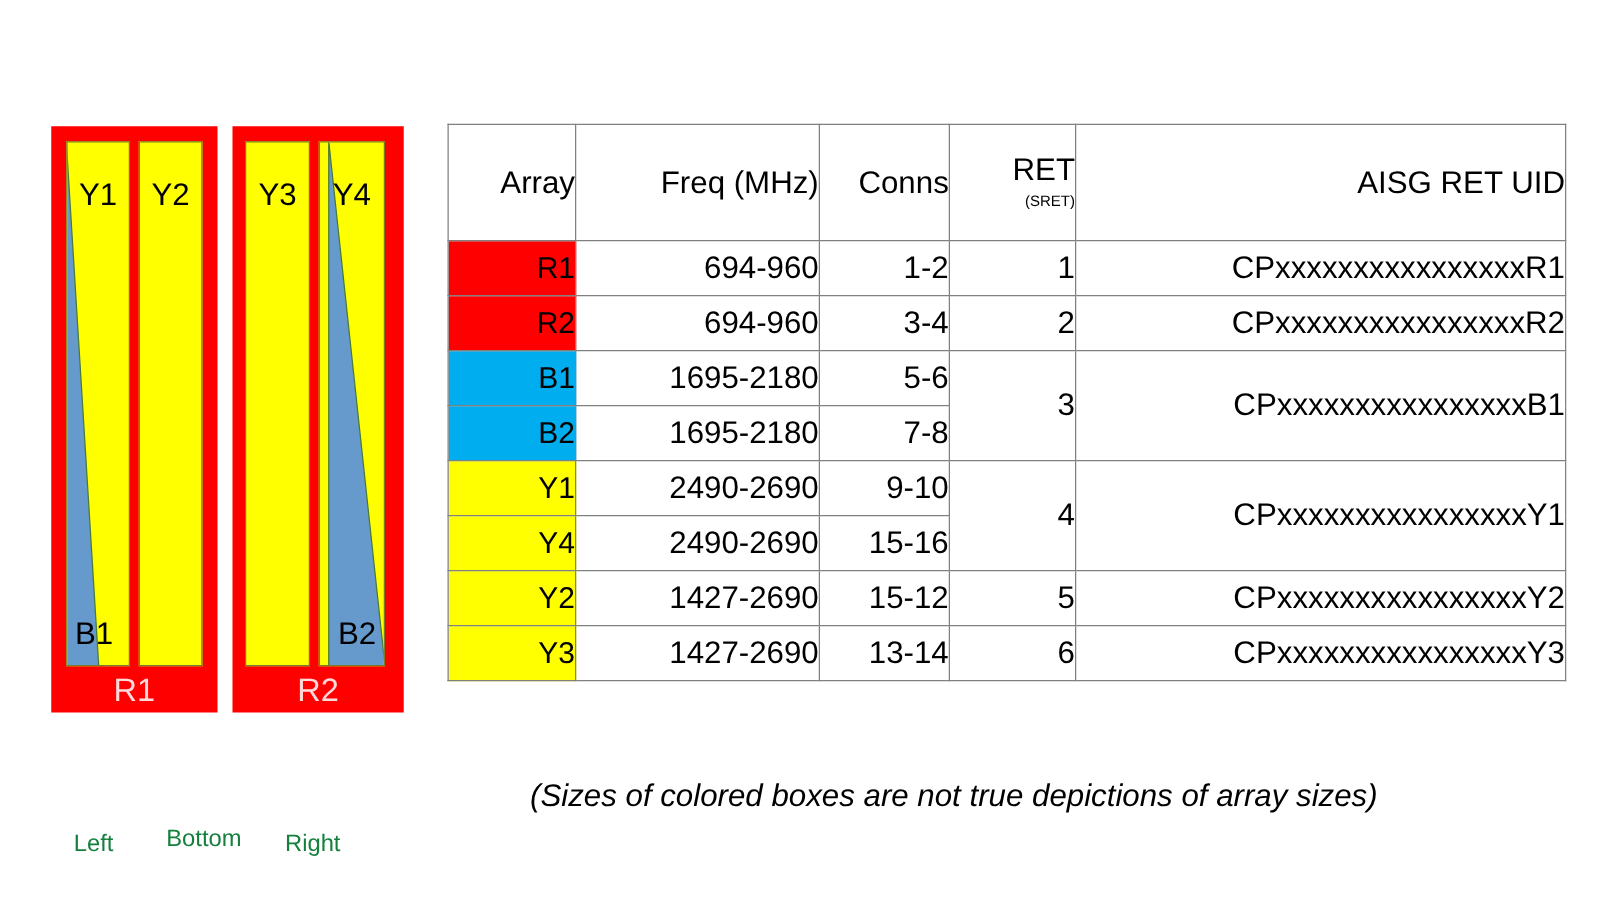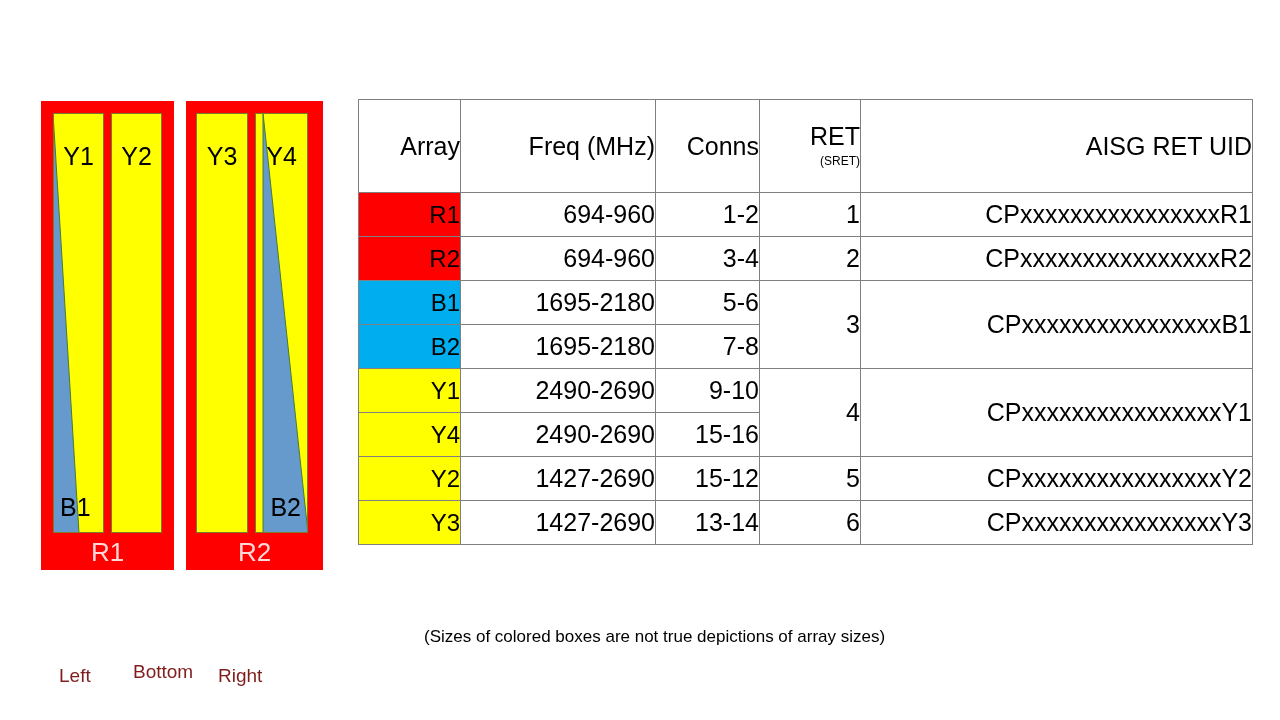--- a/index.html
+++ b/index.html
@@ -89,36 +89,37 @@
   #col-y4 { left: 69px;  top: 12px; width: 53px;  height: 420px; }
 
   #b1-label { left: 6px; }
   #b2-label { right: 6px; }
 
   
   .orient {
     position: absolute;
     font-size: 19px;
     line-height: 22px;
-    color: #7f1d1d;
+    color: #15803d;
     white-space: nowrap;
   }
   #orient-left   { left: 59px;  top: 665px; }
-  #orient-right  { left: 218px; top: 665px; }
+  #orient-right  { left: 228px; top: 665px; }
   #orient-bottom { left: 133px; top: 661px; }
 
   
   #caption {
     position: absolute;
     left: 424px;
     top: 625px;
-    font-size: 17px;
+    font-size: 25px;
     line-height: 24px;
     color: #000000;
     white-space: nowrap;
+    font-style: italic;
   }
 
   
   #ret-table {
     position: absolute;
     left: 358px;
     top: 99px;
     width: 894px;
     border-collapse: collapse;
     table-layout: fixed;

